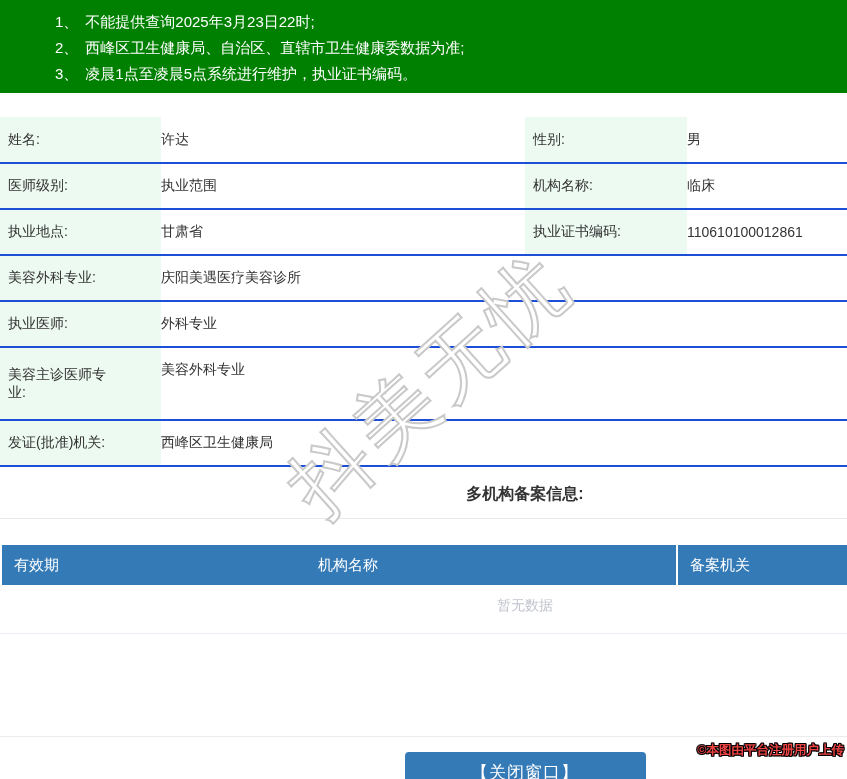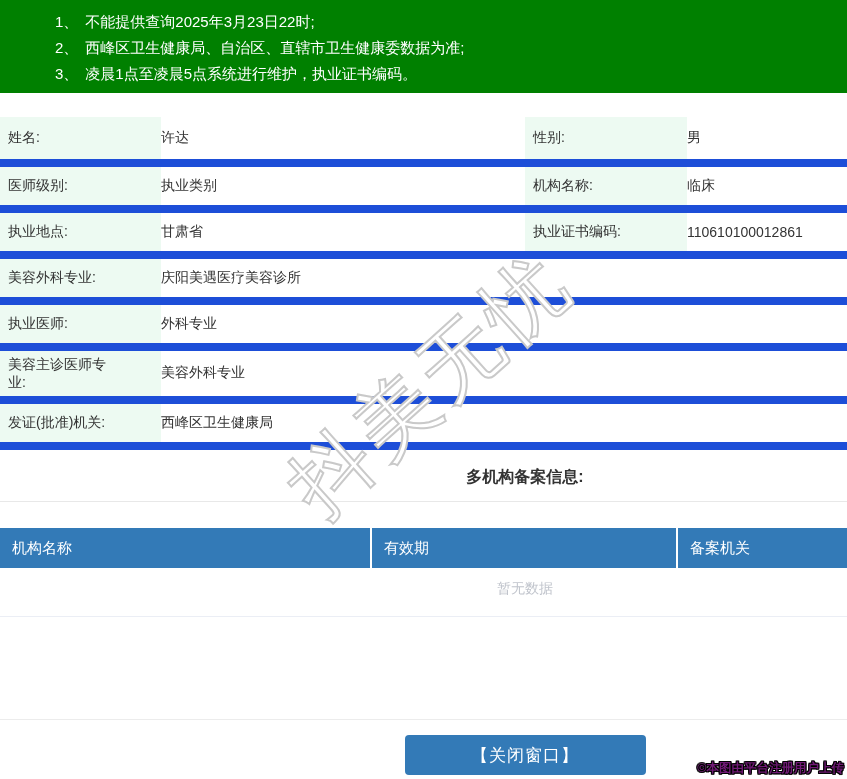--- a/index.html
+++ b/index.html
@@ -28,30 +28,30 @@
 
   
   .info-table {
     width:1050px;
     margin-top:24px;
     border-collapse:collapse;
     table-layout:fixed;
     font-size:14px;
   }
   .info-table td {
-    border-bottom:8px solid #1d4ed8;
+    border-bottom:2px solid #1d4ed8;
     vertical-align:middle;
     height:46px;
   }
   .info-table td.lab {
     background:#edfaf2;
     padding-left:8px;
   }
   .info-table td.val { background:#ffffff; }
-  .info-table tr.tall td { height:53px; }
+  .info-table tr.tall td { height:73px; }
   .info-table tr.tall td.lab { padding-right:52px; vertical-align:middle; }
   .info-table tr.tall td.val { vertical-align:top; padding-top:13px; }
 
   
   .filing-title {
     margin-top:17px;
     text-align:center;
     font-size:16px;
     font-weight:bold;
     color:#333;
@@ -93,25 +93,25 @@
     border-radius:4px;
     color:#ffffff;
     font-size:17px;
     letter-spacing:1px;
     cursor:pointer;
     font-family:"Liberation Sans","DejaVu Sans",sans-serif;
   }
   .copyright {
     position:absolute;
     right:3px;
-    bottom:2px;
+    bottom:20px;
     z-index:40;
     font-size:12.5px;
     font-weight:bold;
-    color:#701a75;
+    color:#ef4444;
     text-shadow:-1px -1px 0 #000,1px -1px 0 #000,-1px 1px 0 #000,1px 1px 0 #000,0 1px 0 #000,0 -1px 0 #000,1px 0 0 #000,-1px 0 0 #000;
   }
 
   
   .watermark {
     position:absolute;
     left:190px;
     top:342px;
     width:480px;
     height:85px;
@@ -154,21 +154,21 @@
       </colgroup>
     <tbody>
         <tr>
       <td class="lab">姓名:</td>
       <td class="val">许达</td>
       <td class="lab">性别:</td>
       <td class="val">男</td>
     </tr>
     <tr>
       <td class="lab">医师级别:</td>
-      <td class="val">执业类别</td>
+      <td class="val">执业范围</td>
       <td class="lab">机构名称:</td>
       <td class="val">临床</td>
     </tr>
     <tr>
       <td class="lab">执业地点:</td>
       <td class="val">甘肃省</td>
       <td class="lab">执业证书编码:</td>
       <td class="val">110610100012861</td>
     </tr>
     <tr>
@@ -187,22 +187,22 @@
       <td class="lab">发证(批准)机关:</td>
       <td class="val" colspan="3">西峰区卫生健康局</td>
     </tr>
   </tbody>
     </table>
 
   <div class="filing-title">多机构备案信息:</div>
   <div class="hr1"></div>
 
   <div class="filing-header">
+    <div class="col col2">有效期</div>
     <div class="col col1">机构名称</div>
-    <div class="col col2">有效期</div>
     <div class="col col3">备案机关</div>
   </div>
   <div class="empty-row">暂无数据</div>
 
   <div class="spacer"></div>
   <div class="hr2"></div>
 
   <div class="footer-bar">
     <button class="close-btn">【关闭窗口】</button>
   </div>

